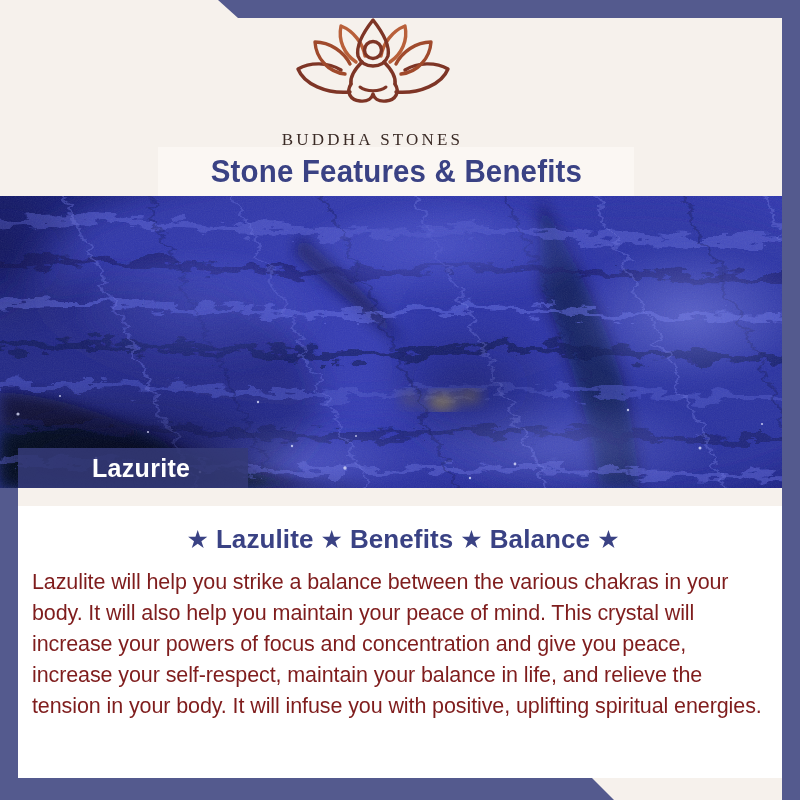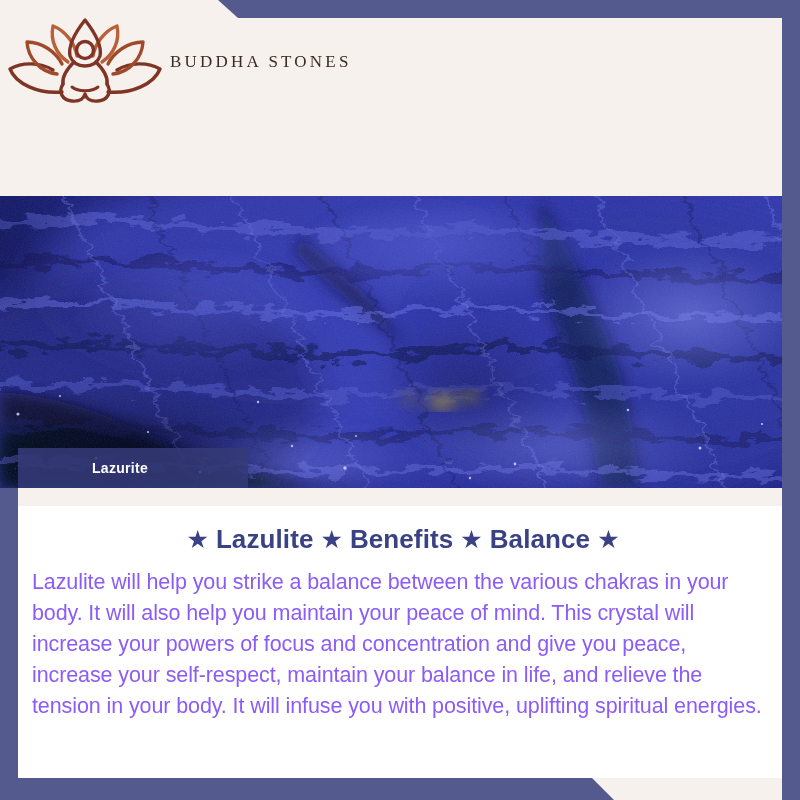--- a/index.html
+++ b/index.html
@@ -69,22 +69,23 @@
     height: 196px;
     background: #f6f1ec;
     z-index: 2;
   }
   .logo-wrap {
     position: absolute;
     top: 14px;
     left: 0;
     width: 745px;
     display: flex;
-    flex-direction: row;
+    flex-direction: column;
     align-items: center;
+    gap: 20px;
   }
   .logo-mark {
     width: 170px;
     height: 92px;
     display: block;
   }
   .logo-text {
     margin-top: 4px;
     font-family: "Liberation Serif", serif;
     font-size: 17px;
@@ -136,21 +137,21 @@
     left: 18px;
     width: 230px;
     height: 40px;
     background: rgba(52, 58, 120, 0.88);
     display: flex;
     align-items: center;
     z-index: 5;
   }
   .stone-name {
     color: #ffffff;
-    font-size: 14px;
+    font-size: 25px;
     font-weight: bold;
     letter-spacing: 0.3px;
     padding-left: 74px;
   }
 
   
   .cream-strip {
     position: absolute;
     top: 488px;
     left: 0;
@@ -190,21 +191,21 @@
     padding: 0 7px 0 7px;
     line-height: 1;
   }
   .kw-star.tight { padding-right: 1px; }
 
   .body-text {
     margin: 12px 14px 0 14px;
     font-family: "Liberation Sans Narrow", "Liberation Sans", sans-serif;
     font-size: 21.5px;
     line-height: 31px;
-    color: #8b5cf6;
+    color: #7f1d1d;
     text-align: left;
     letter-spacing: -0.1px;
   }
 </style>
 </head>
 <body>
 
 <div class="poster">
 
   <div class="header">
@@ -233,20 +234,23 @@
 
           <path d="M63 70 C58 78 62 86 72 87 C80 88 84 84 85 80 C86 84 90 88 98 87 C108 86 112 78 107 70" stroke="#7e3526"></path>
 
           <path d="M72 73 C78 78 92 78 98 73" stroke="#7e3526" stroke-width="3"></path>
         </g>
       </svg>
       <div class="logo-text">BUDDHA STONES</div>
     </div>
   </div>
 
+  <div class="title-band">
+    <div class="title-text">Stone Features &amp; Benefits</div>
+  </div>
 
   <div class="photo">
     <svg width="800" height="292" viewBox="0 0 800 292" preserveAspectRatio="none">
       <defs>
         <linearGradient id="baseG" x1="0" y1="0" x2="1" y2="1">
           <stop offset="0%" stop-color="#141a6e"></stop>
           <stop offset="35%" stop-color="#2b31a8"></stop>
           <stop offset="60%" stop-color="#343bb4"></stop>
           <stop offset="100%" stop-color="#1a1f80"></stop>
         </linearGradient>

